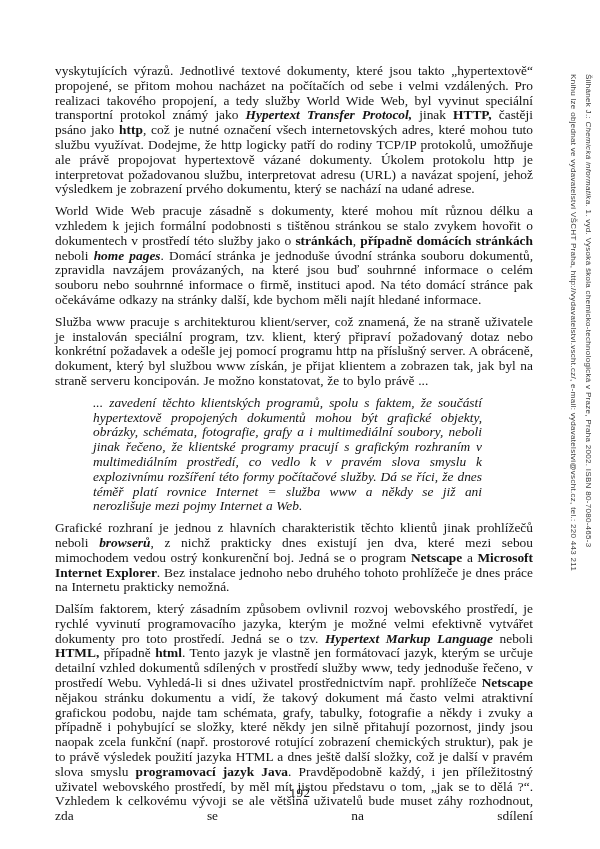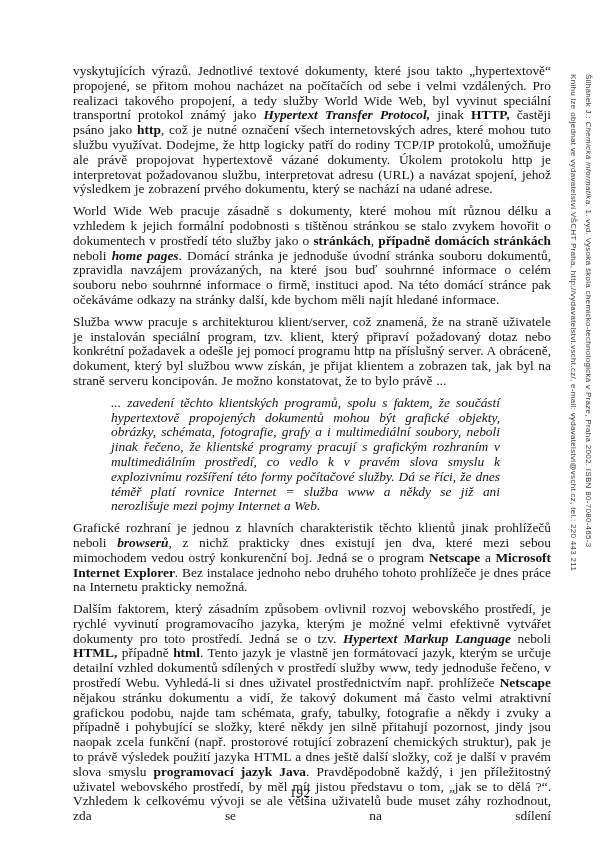--- a/index.html
+++ b/index.html
@@ -11,21 +11,21 @@
     position: relative;
     width: 600px;
     height: 849px;
     background: #ffffff;
     overflow: hidden;
     font-family: "Liberation Serif", serif;
     color: #141414;
   }
   .content {
     position: absolute;
-    left: 73px;
+    left: 55px;
     top: 64px;
     width: 478px;
   }
   .para {
     margin: 0 0 7px 0;
     text-align: justify;
     font-size: 13.4px;
     line-height: 14.8px;
     word-spacing: 0.4px;
   }

